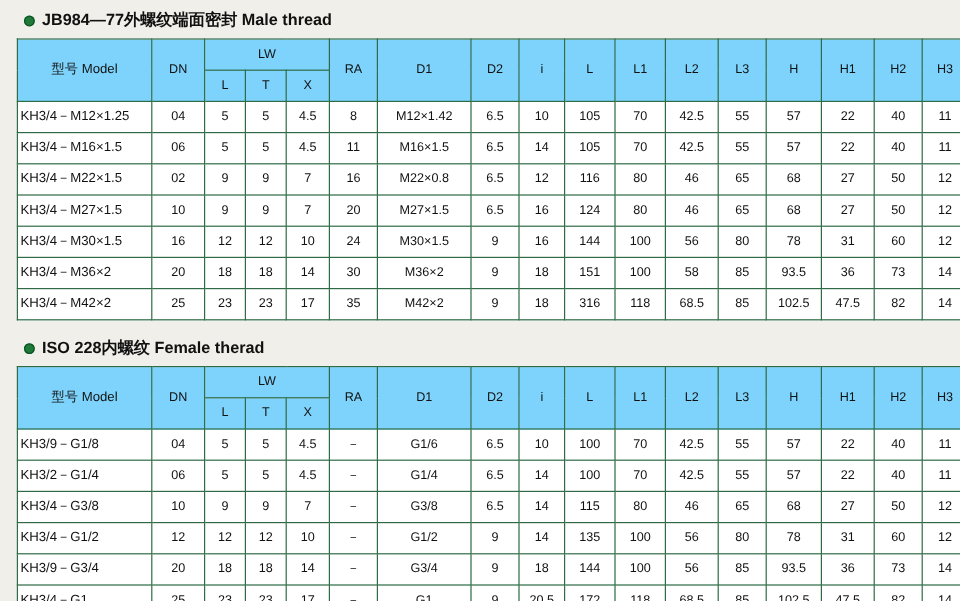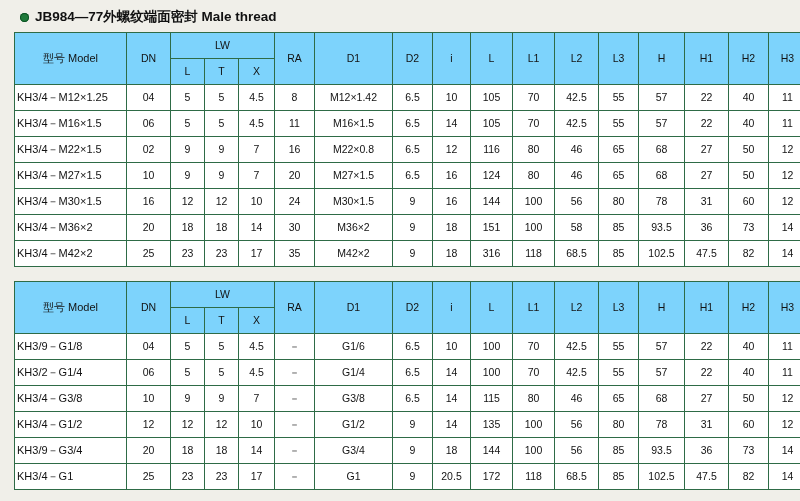--- a/index.html
+++ b/index.html
@@ -291,20 +291,24 @@
             <td>102.5</td>
             <td>47.5</td>
             <td>82</td>
             <td>14</td>
           </tr>
         </tbody>
     </table>
   </div>
 
   <div class="section sec2">
+    <div class="heading">
+      <span class="bullet"></span>
+      <span class="title-text">ISO 228内螺纹 Female therad</span>
+    </div>
 
     <table class="spec">
       <colgroup>
         <col class="c-model">
           <col class="c-dn">
           <col class="c-l">
           <col class="c-t">
           <col class="c-x">
         <col class="c-ra">
           <col class="c-d1">

